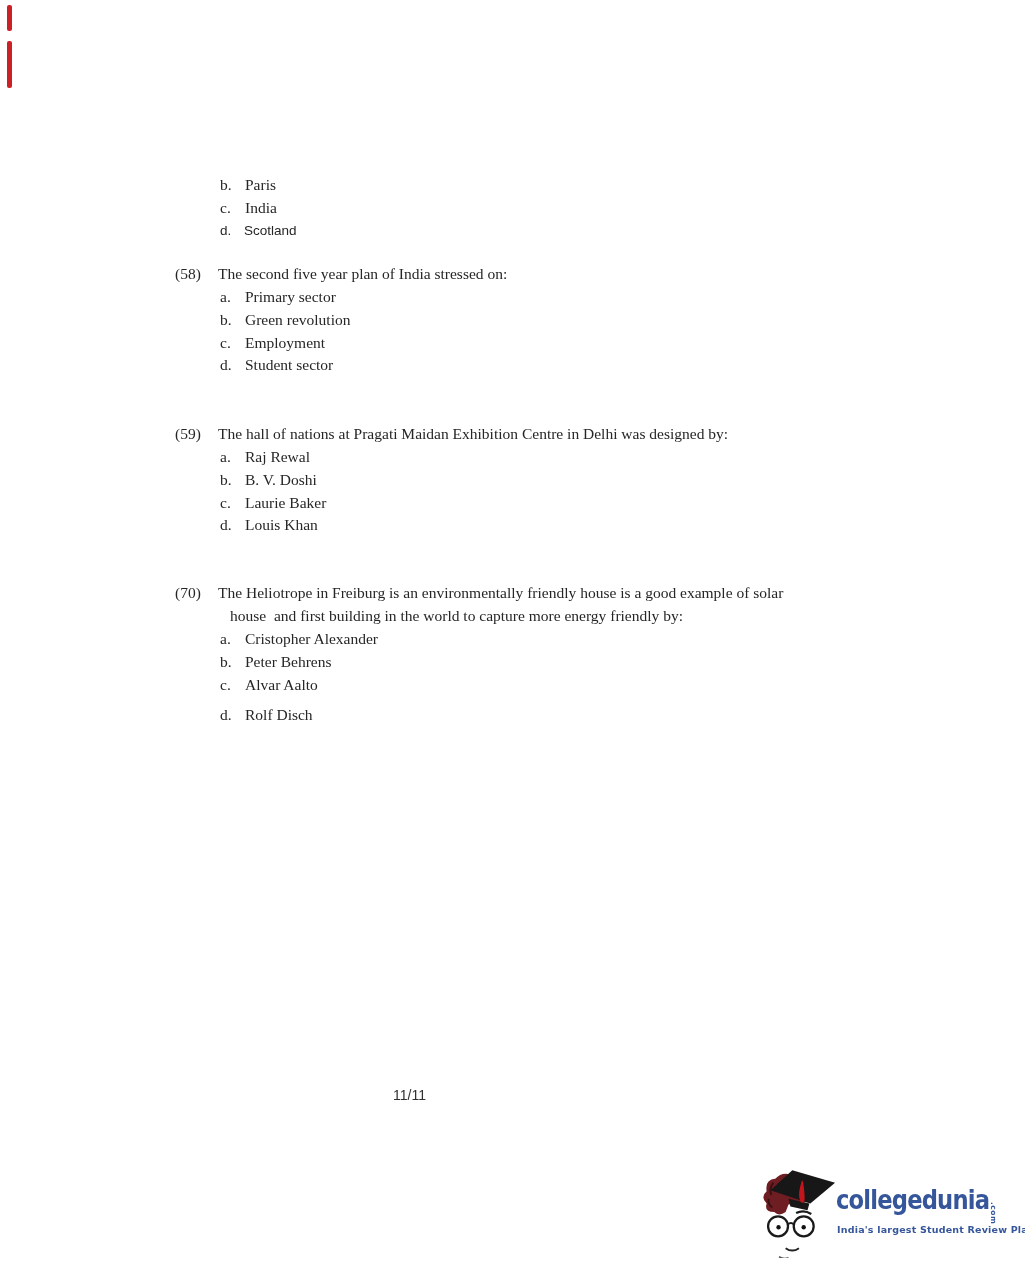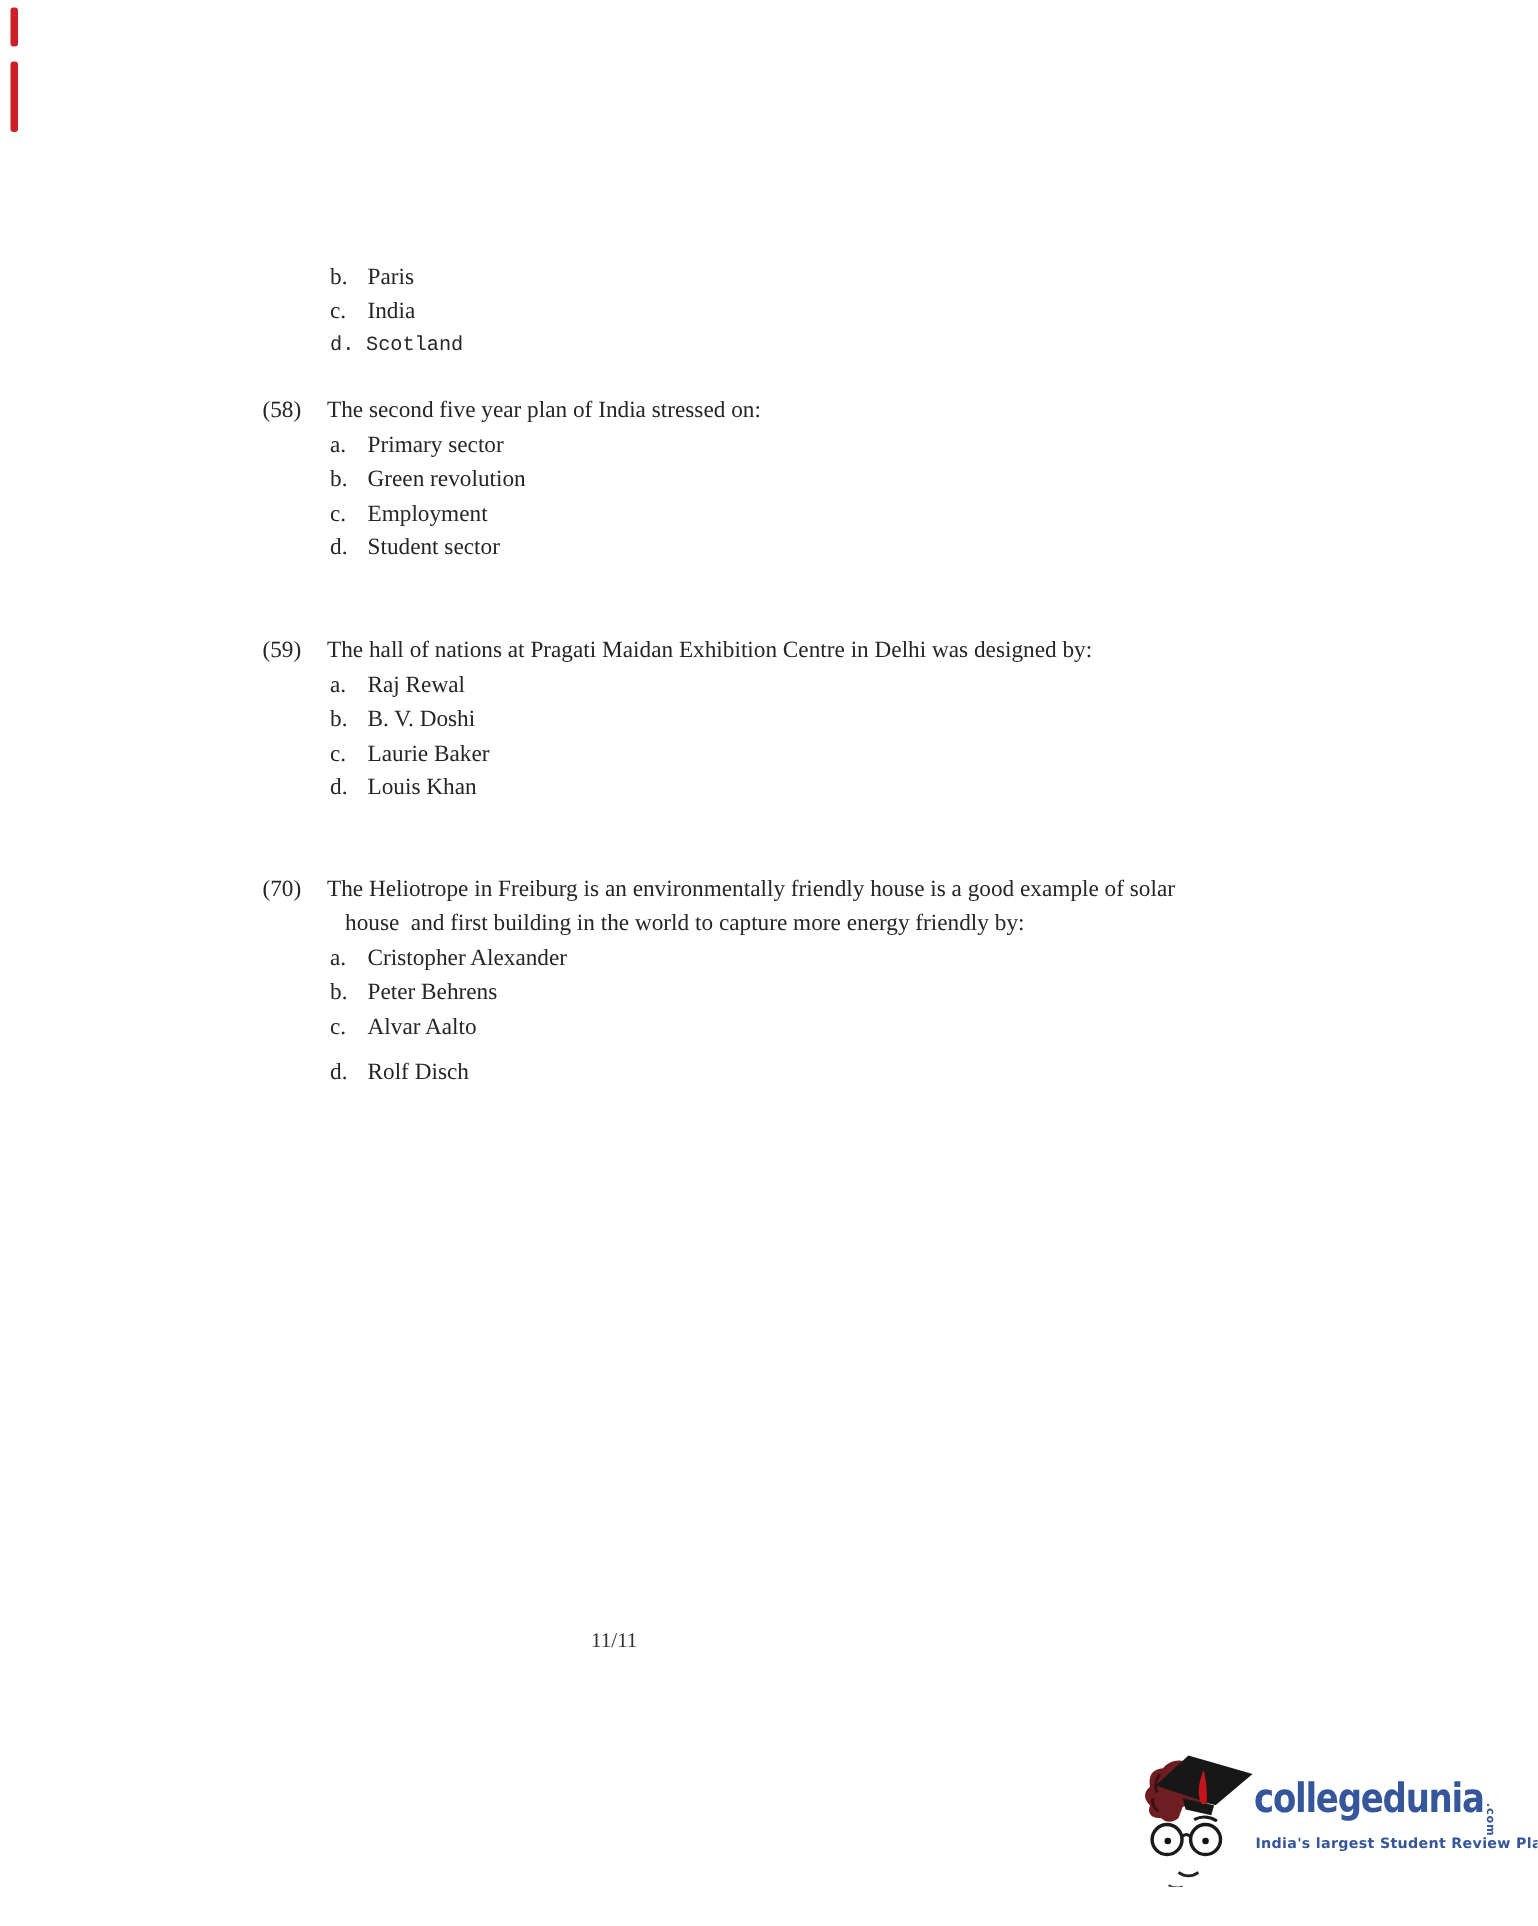--- a/index.html
+++ b/index.html
@@ -16,34 +16,34 @@
     font-size: 15.5px;
     line-height: 20px;
     white-space: pre;
     color: #262626;
   }
   .opt { left: 220px; }
   .opt .letter { display: inline-block; width: 25px; }
   .qnum { left: 175px; }
   .qline { left: 218px; }
   .qline.wrap2 { left: 230px; }
-  .sans-row { font-family: Liberation Mono, monospace; font-size: 13.5px; }
+  .sans-row { font-family: Liberation Sans, sans-serif; font-size: 13.5px; }
   .sans-row .letter { width: 24px; }
 
   .red-mark {
     position: absolute; left: 7px; width: 5px;
     border-radius: 2px;
   }
   .mark-1 { top: 5px; height: 26px; }
   .mark-2 { top: 41px; height: 47px; }
 
   .page-number {
     position: absolute; top: 1087px; left: 0; width: 819px;
     text-align: center;
-    font-family: Liberation Serif, serif;
+    font-family: Liberation Sans, sans-serif;
     font-size: 14px; color: #303030;
   }
 
   .logo { position: absolute; left: 758px; top: 1168px; width: 265px; height: 95px; }
   .mascot { position: absolute; left: 2px; top: 2px; width: 76px; height: 88px; }
   .wordmark {
     position: absolute; left: 78px; top: 16px;
     font-family: "DejaVu Sans", sans-serif;
     font-weight: bold; font-size: 27px; letter-spacing: -1px;
     transform: scaleX(0.84); transform-origin: left top;

